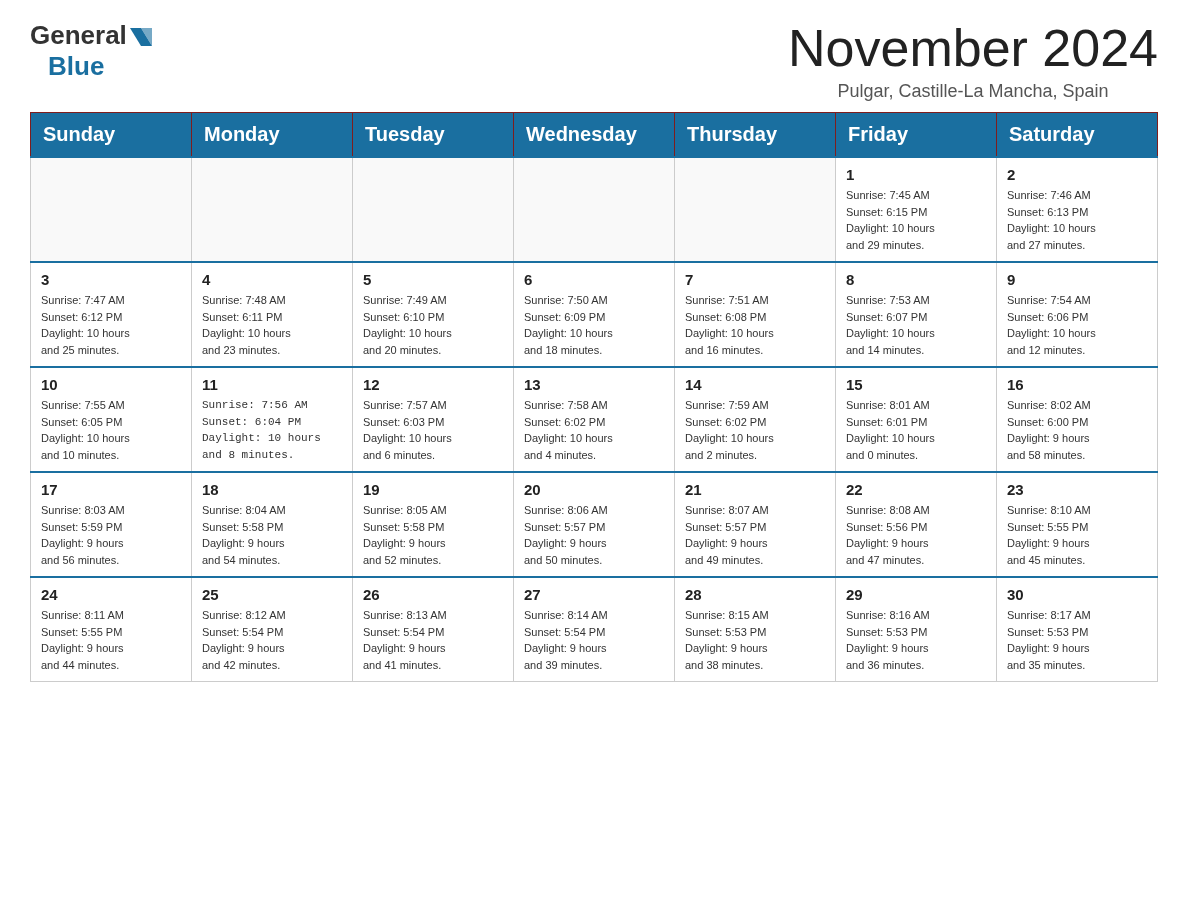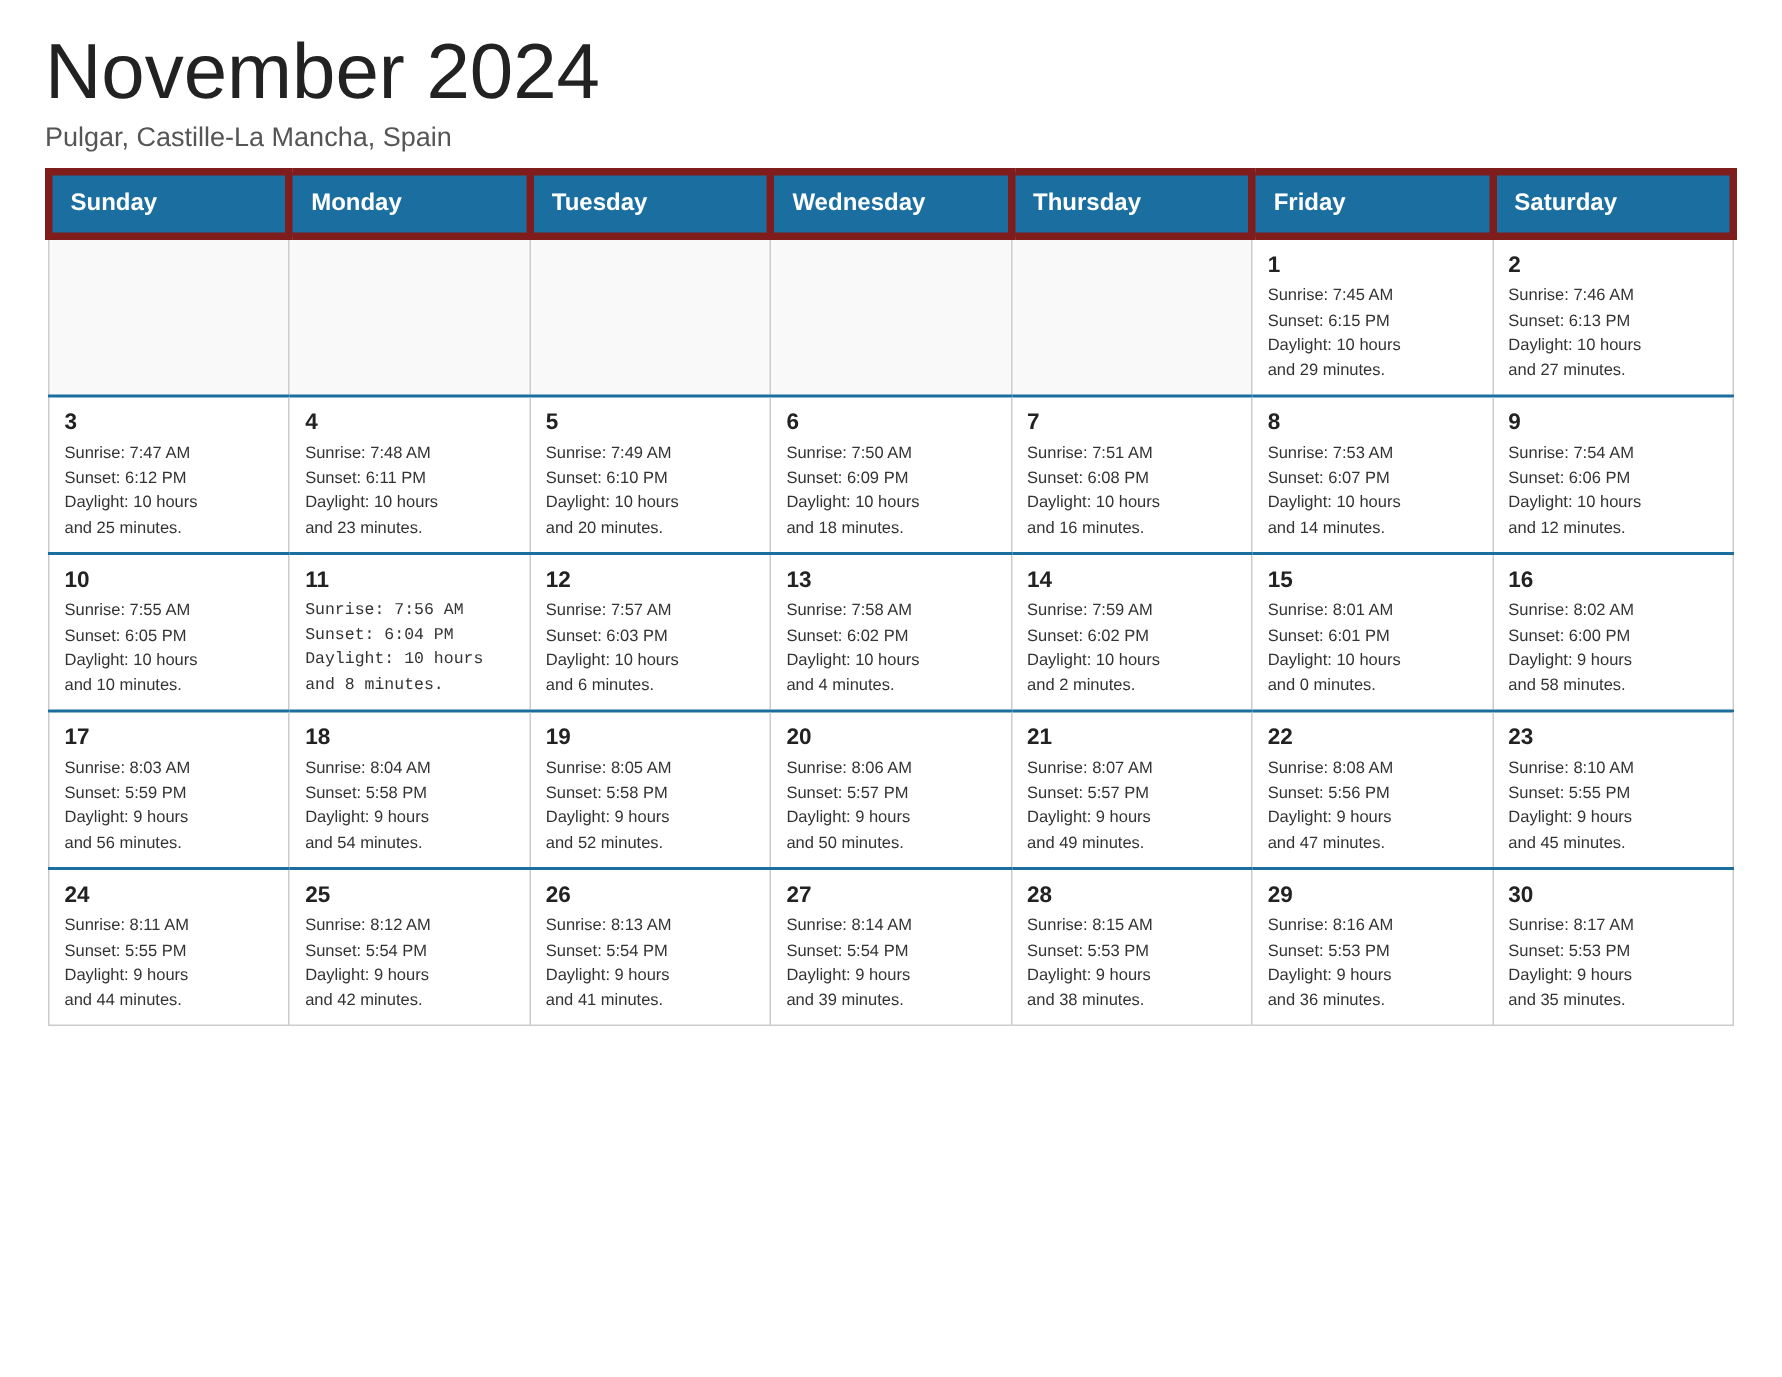--- a/index.html
+++ b/index.html
@@ -11,46 +11,46 @@
       width: 1188px;
       min-height: 918px;
     }
     .header {
       display: flex;
       justify-content: space-between;
       align-items: flex-start;
       margin-bottom: 10px;
     }
     .title-section {
-      text-align: left;
+      text-align: center;
     }
     .month-title {
       font-size: 52px;
       font-weight: normal;
       color: #222;
       line-height: 1.1;
     }
     .location {
       font-size: 18px;
       color: #555;
       margin-top: 4px;
     }
     .calendar {
       width: 100%;
       border-collapse: collapse;
       margin-top: 10px;
     }
     .calendar th {
       background-color: #1a6fa0;
       color: #fff;
-      font-size: 16px;
+      font-size: 20px;
       font-weight: bold;
       padding: 10px 12px;
       text-align: left;
-      border: 5px solid #7f1d1d;
+      border: 1px solid #7f1d1d;
     }
     .calendar td {
       vertical-align: top;
       padding: 8px 10px;
       border: 1px solid #ccc;
       font-size: 13px;
       color: #333;
       width: calc(100% / 7);
       min-height: 90px;
     }
@@ -84,20 +84,34 @@
       display: flex;
       align-items: center;
     }
     .logo-g { font-size: 26px; font-weight: bold; color: #333; }
     .logo-blue-text { font-size: 26px; font-weight: bold; color: #1a6fa0; margin-left: 18px; }
   </style>
 </head>
 <body>
 
 <div class="header">
+  <div class="logo-wrapper">
+    <div class="logo-text-block">
+      <div class="logo-row1">
+        <span class="logo-g">General</span>
+        <svg width="22" height="18" viewBox="0 0 22 18" style="margin-left:3px; margin-top:2px;">
+          <polygon points="0,0 11,0 22,18 11,18" fill="#1a6fa0"></polygon>
+          <polygon points="11,0 22,0 22,18" fill="#1a6fa0" opacity="0.6"></polygon>
+        </svg>
+      </div>
+      <div>
+        <span class="logo-blue-text">Blue</span>
+      </div>
+    </div>
+  </div>
   <div class="title-section">
     <div class="month-title">November 2024</div>
     <div class="location">Pulgar, Castille-La Mancha, Spain</div>
   </div>
 </div>
 
 <table class="calendar">
   <thead>
     <tr>
     <th>Sunday</th>

